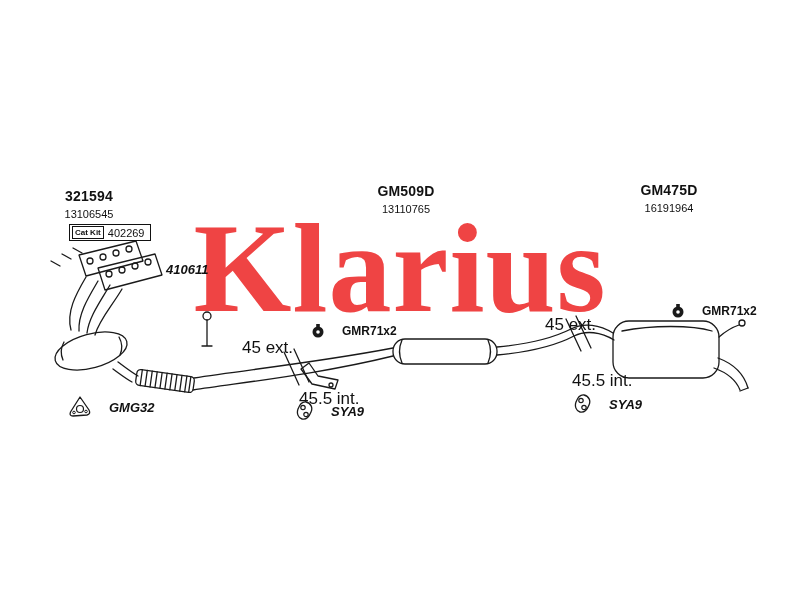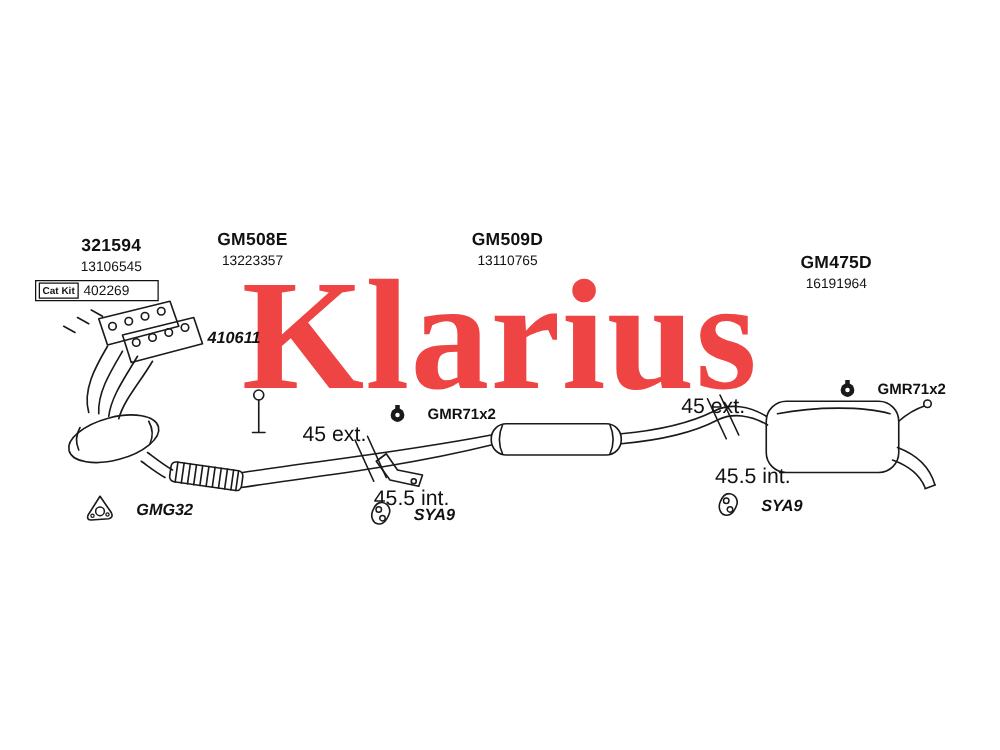--- a/index.html
+++ b/index.html
@@ -11,21 +11,21 @@
   .art{position:absolute;left:0;top:0;z-index:2;}
   .label{position:absolute;z-index:3;}
   .part-group{width:112px;text-align:center;}
   .part-id{font-weight:bold;font-size:14px;letter-spacing:.2px;}
   .part-num{font-size:11px;margin-top:4px;}
   .b13{font-weight:bold;font-size:13px;font-style:italic;}
   .b12{font-weight:bold;font-size:12px;}
   .r11{font-size:17px;text-align:center;}
   .icon-row{display:flex;align-items:center;gap:17px;}
   .catkit{display:flex;align-items:center;gap:4px;border:1px solid #111;
-          padding:1px 22px 1px 2px;background:#fff;}
+          padding:1px 5px 1px 2px;background:#fff;margin-left:41px;}
   .catkit-tag{border:1px solid #111;font-size:8px;font-weight:bold;padding:0 2px;line-height:1.4;}
   .catkit-num{font-size:11px;}
   svg{display:block;}
 </style>
 </head>
 <body>
 
 <div class="canvas">
 
   <div class="watermark">Klarius</div>
@@ -108,29 +108,25 @@
         <path d="M714 368 C 728 373 736 380 740 390"></path>
         <path d="M748 388 l-8 3"></path>
       </g>
     </g>
   </svg>
 
   <div class="label part-group" style="left:33px;top:188px">
     <div class="part-id">321594</div>
     <div class="part-num">13106545</div>
   </div>
-  <div class="label part-group" style="left:146px;top:183px">
-    <div class="part-id">GM508E</div>
-    <div class="part-num">13223357</div>
-  </div>
   <div class="label part-group" style="left:350px;top:183px">
     <div class="part-id">GM509D</div>
     <div class="part-num">13110765</div>
   </div>
-  <div class="label part-group" style="left:613px;top:201px">
+  <div class="label part-group" style="left:613px;top:182px">
     <div class="part-id">GM475D</div>
     <div class="part-num">16191964</div>
   </div>
 
   <div class="label catkit" style="left:28px;top:224px">
     <span class="catkit-tag">Cat Kit</span>
     <span class="catkit-num">402269</span>
   </div>
 
   <div class="label b13" style="left:166px;top:262px">410611</div>

